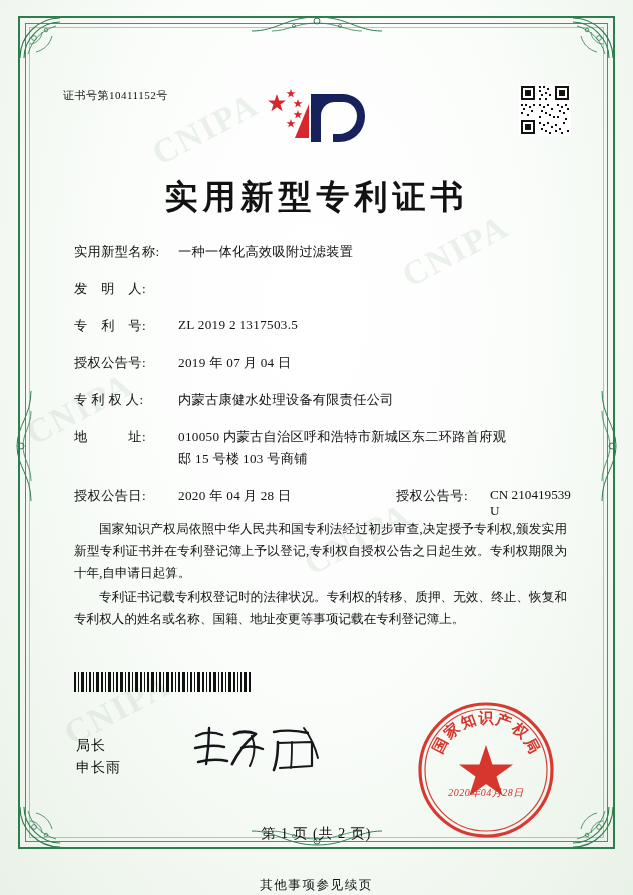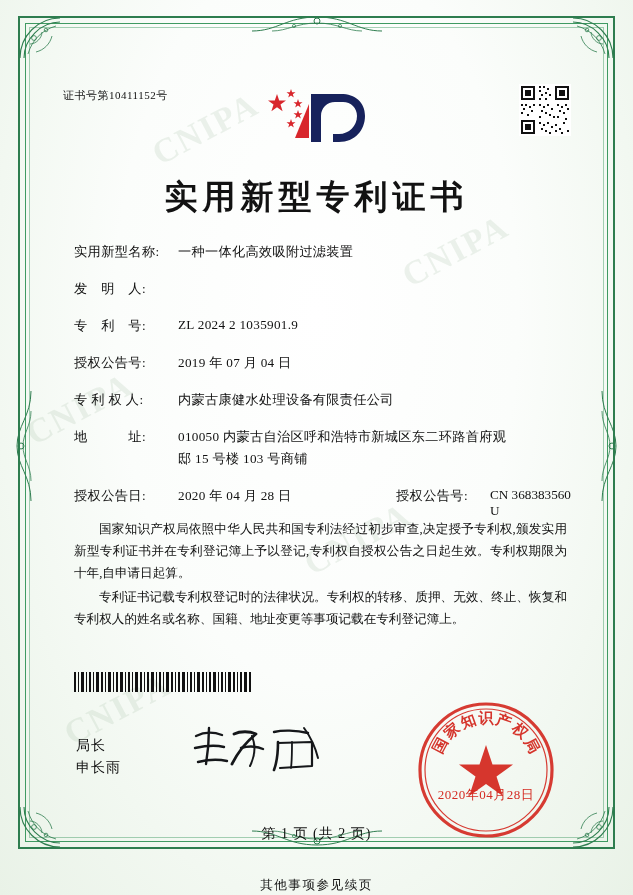--- a/index.html
+++ b/index.html
@@ -192,22 +192,23 @@
     right: 74px; top: 697px;
     width: 146px; height: 146px;
   }
   .seal-date {
     position: absolute;
     right: 78px; top: 786px;
     width: 138px;
     text-align: center;
     color: #d42b22;
     font-family: "Liberation Serif", "DejaVu Serif", serif;
-    font-size: 13px;
+    font-size: 10px;
     letter-spacing: .5px;
+    font-style: italic;
   }
 
   
   .page-no {
     position: absolute;
     left: 0; right: 0; top: 825px;
     text-align: center;
     font-family: "Liberation Serif", "DejaVu Serif", serif;
     font-size: 14px;
     letter-spacing: 1px;
@@ -424,21 +425,21 @@
       <div class="flabel">实用新型名称:</div>
       <div class="fval">一种一体化高效吸附过滤装置</div>
     </div>
 
     <div class="frow">
       <div class="flabel">发　明　人:</div>
     </div>
 
     <div class="frow">
       <div class="flabel">专　利　号:</div>
-      <div class="fval">ZL 2024 2 1035901.9</div>
+      <div class="fval">ZL 2019 2 1317503.5</div>
     </div>
 
     <div class="frow">
       <div class="flabel">授权公告号:</div>
       <div class="fval">2019 年 07 月 04 日</div>
     </div>
 
     <div class="frow">
       <div class="flabel">专 利 权 人:</div>
       <div class="fval">内蒙古康健水处理设备有限责任公司</div>
@@ -449,21 +450,21 @@
       <div class="fval">
         <span>010050 内蒙古自治区呼和浩特市新城区东二环路首府观</span>
         <span class="l2">邸 15 号楼 103 号商铺</span>
       </div>
     </div>
 
     <div class="frow two">
       <div class="flabel">授权公告日:</div>
       <div class="fval">2020 年 04 月 28 日</div>
       <div class="flabel2">授权公告号:</div>
-      <div class="fval2">CN 368383560 U</div>
+      <div class="fval2">CN 210419539 U</div>
     </div>
 
   </div>
 
   <div class="para">
     <p>国家知识产权局依照中华人民共和国专利法经过初步审查,决定授予专利权,颁发实用新型专利证书并在专利登记簿上予以登记,专利权自授权公告之日起生效。专利权期限为十年,自申请日起算。</p>
     <p>专利证书记载专利权登记时的法律状况。专利权的转移、质押、无效、终止、恢复和专利权人的姓名或名称、国籍、地址变更等事项记载在专利登记簿上。</p>
   </div>
 
   <div class="barcode">

